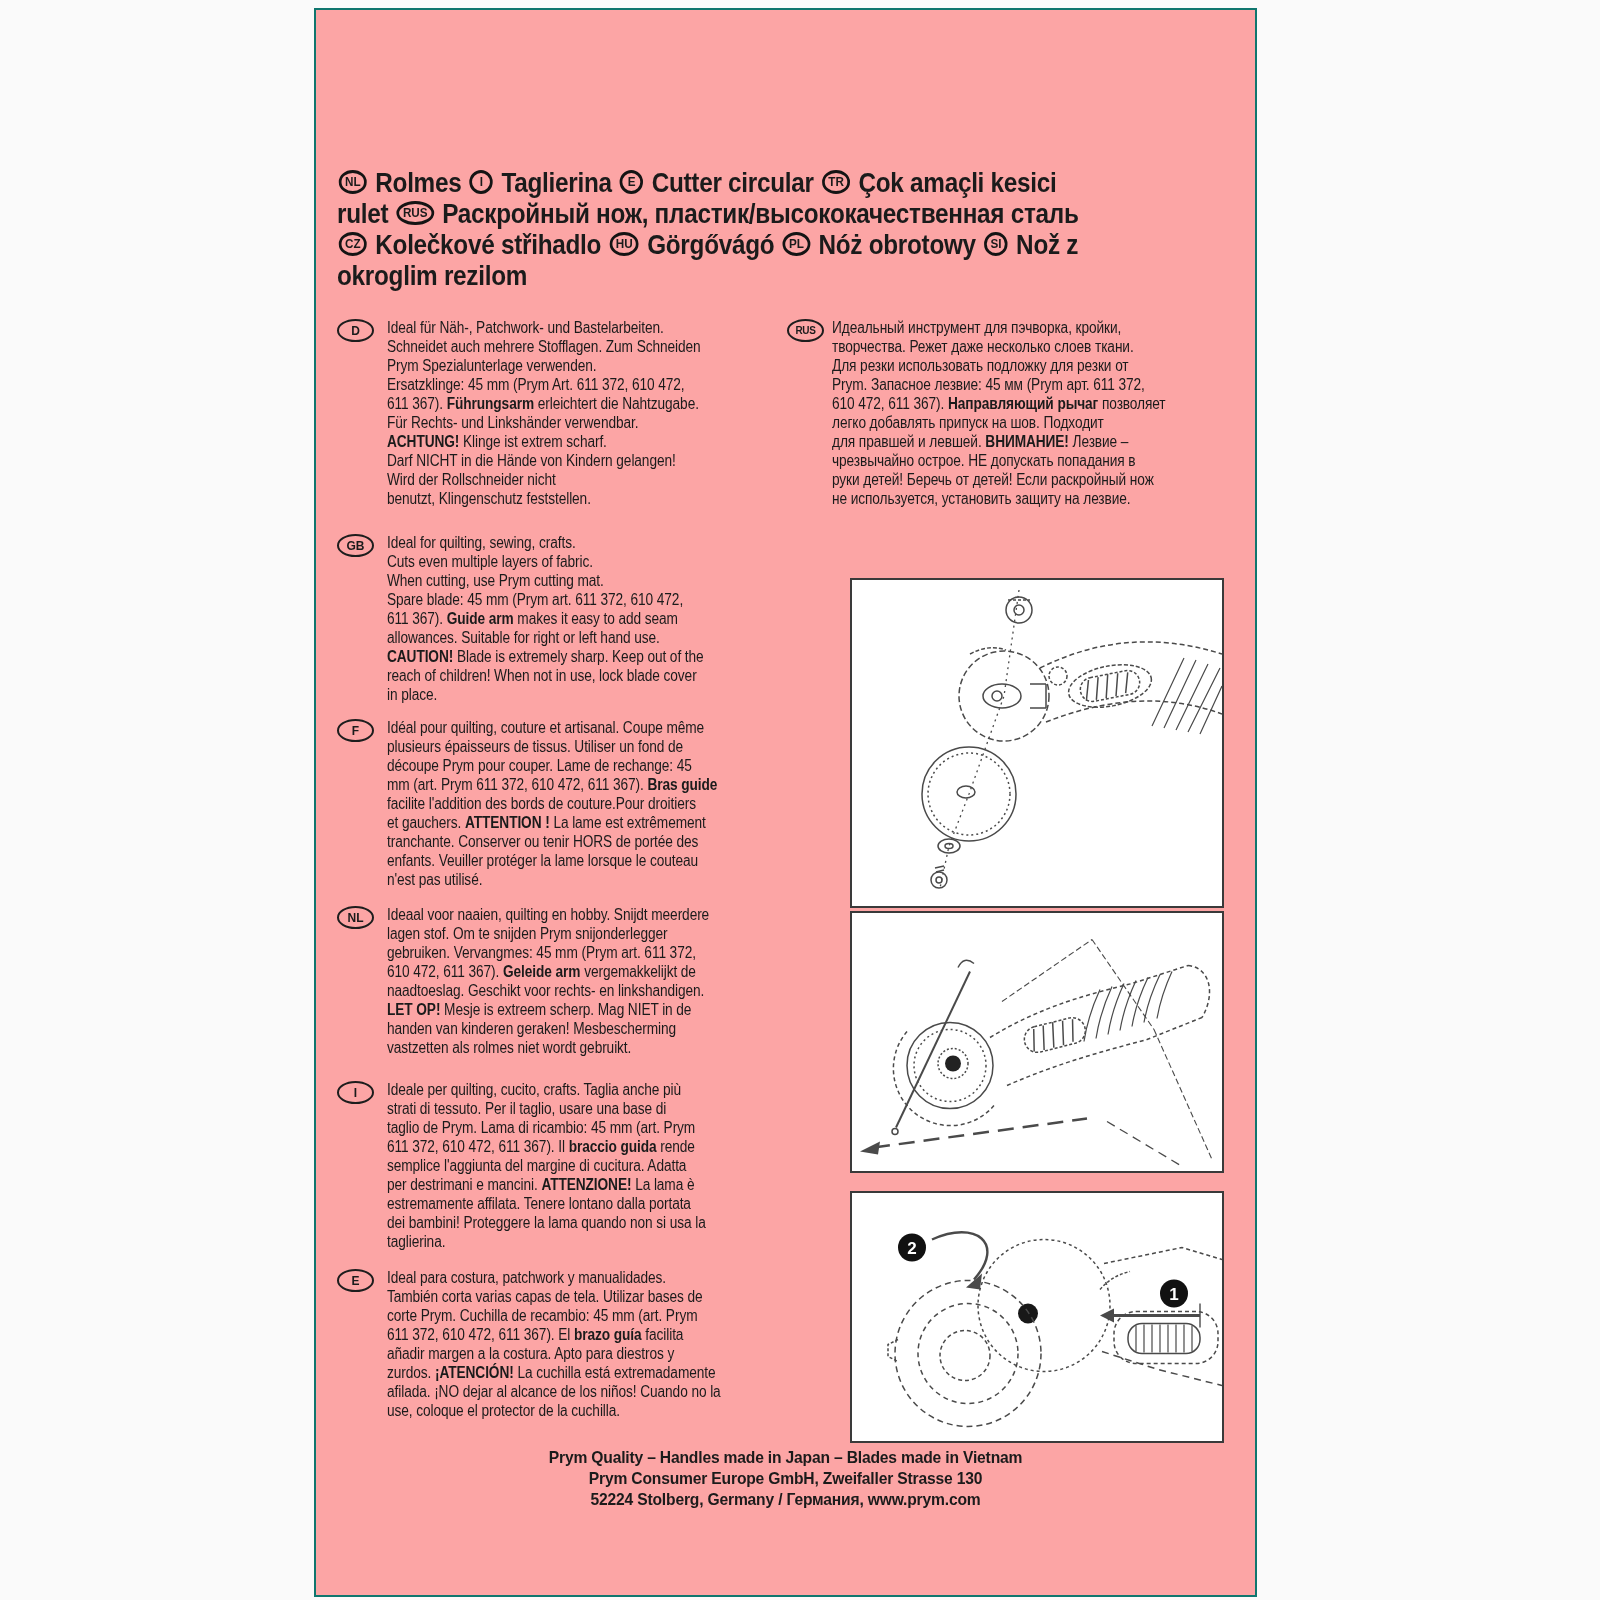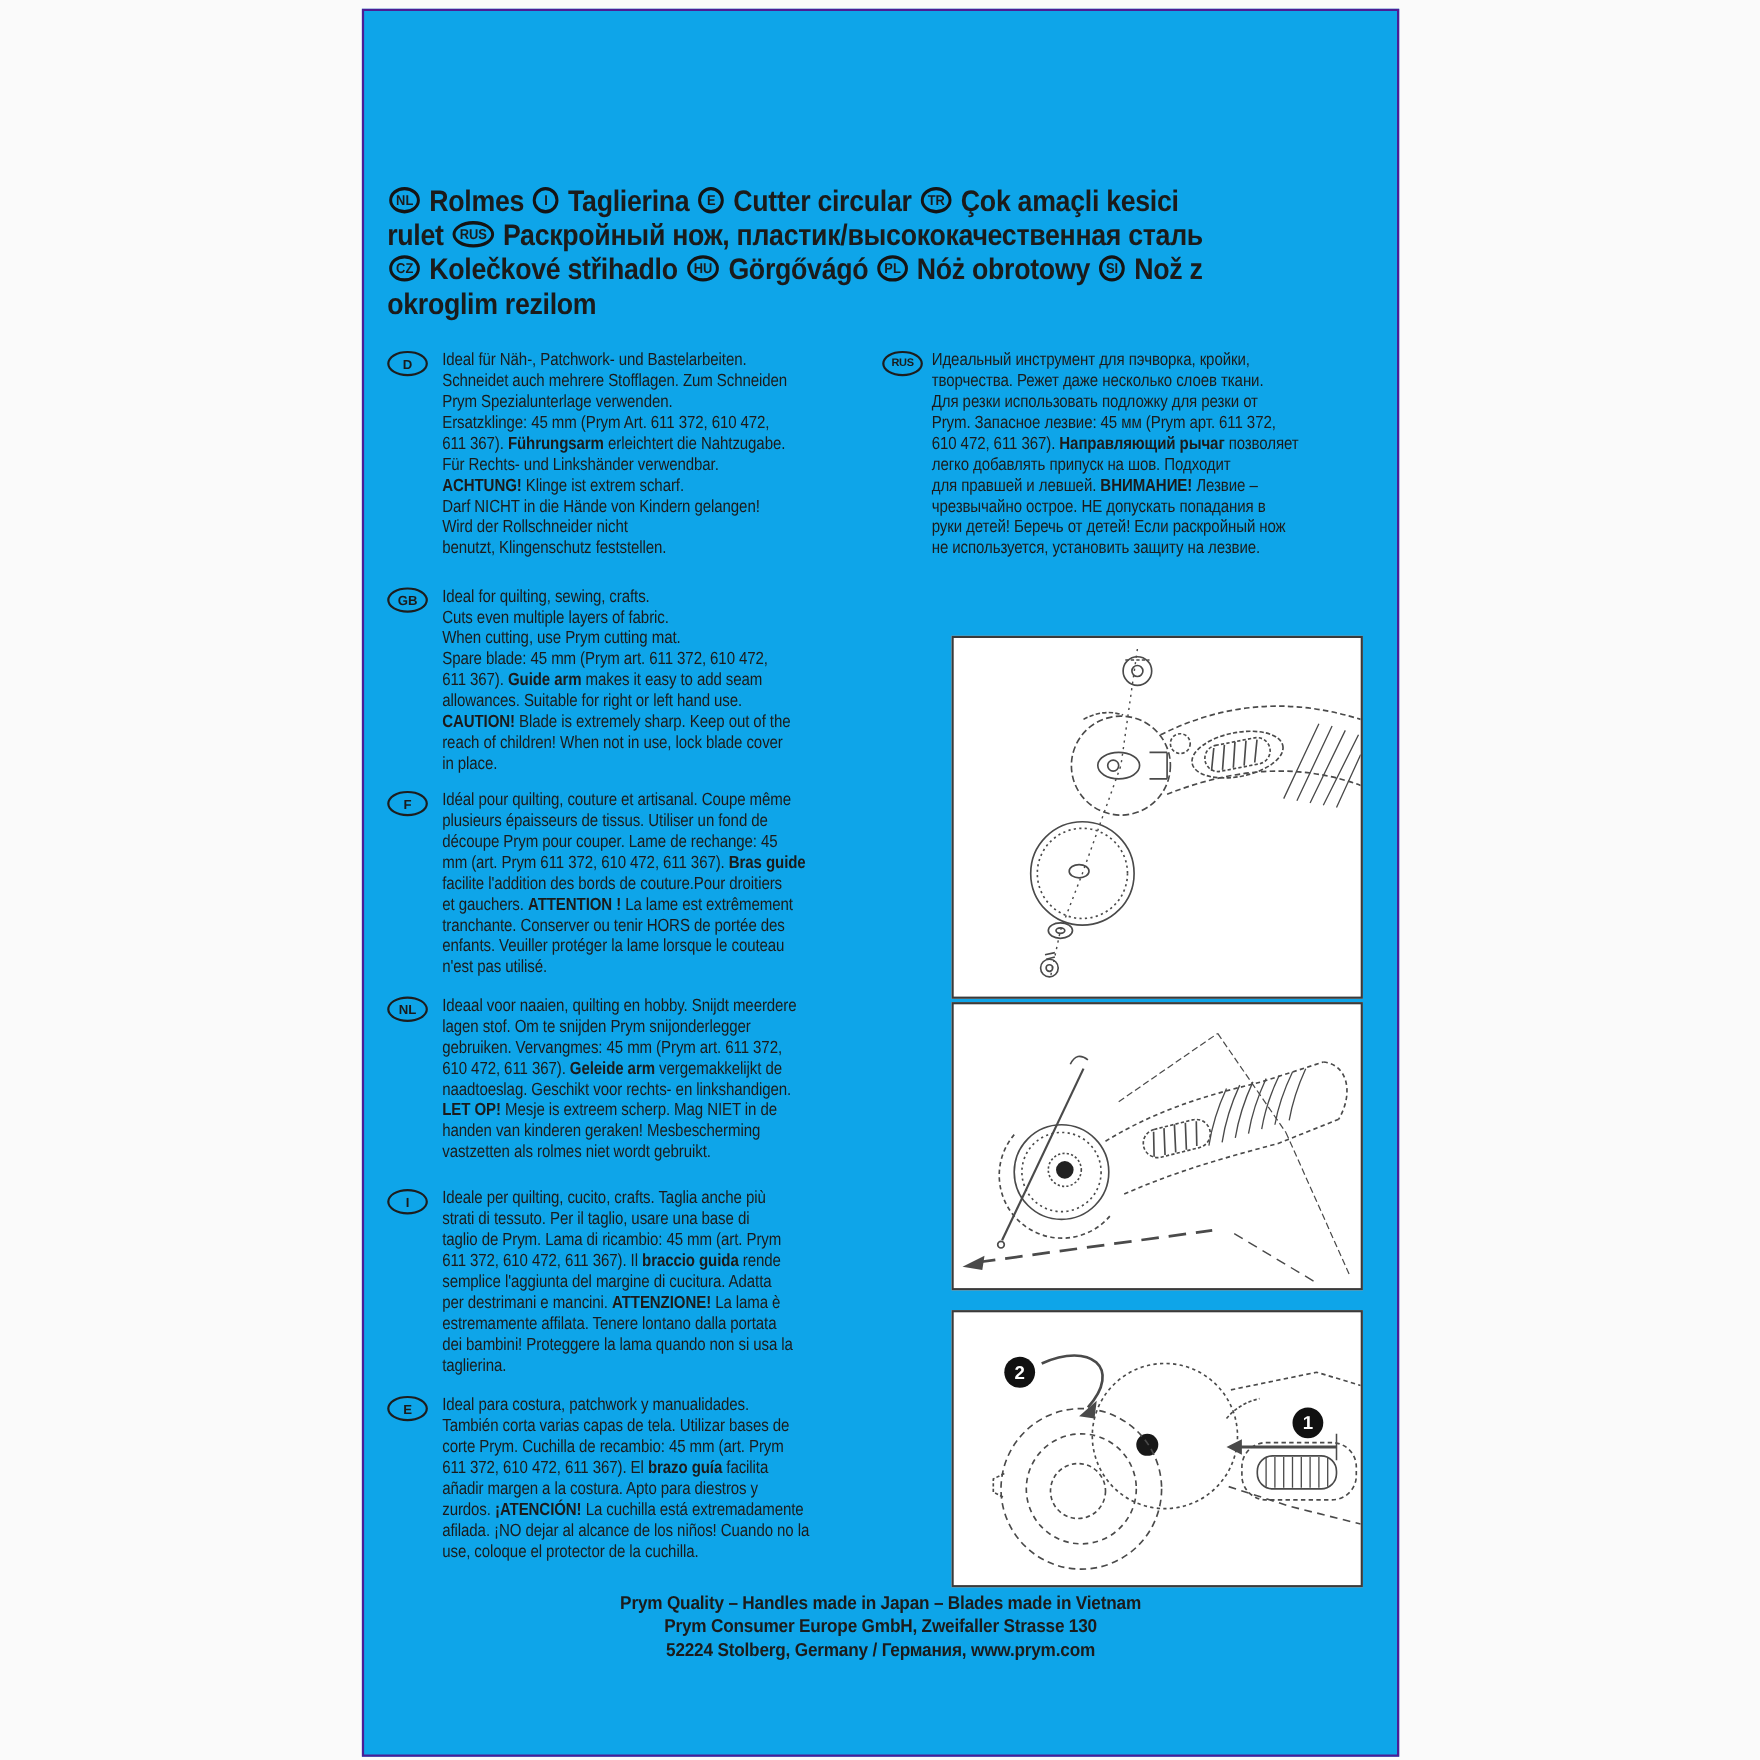--- a/index.html
+++ b/index.html
@@ -5,24 +5,24 @@
   html,body{margin:0;padding:0;}
   body{
     width:1600px;height:1600px;
     background:#fafafa;
     font-family:"Liberation Sans","DejaVu Sans",sans-serif;
     color:#1b1b1b;
     position:relative;
   }
   .sheet{
     position:absolute;
-    left:329px;top:8px;
+    left:314px;top:8px;
     width:939px;height:1585px;
-    background:#0ea5e9;
-    border:2px solid #4c1d95;
+    background:#fca5a5;
+    border:2px solid #0f766e;
     overflow:hidden;
   }
   
   .title{
     position:absolute;left:21px;top:158px;width:980px;
     font-size:27px;line-height:31px;font-weight:700;
     letter-spacing:-0.3px;
     transform:scaleX(0.90);transform-origin:0 0;
     white-space:pre-line;
   }

